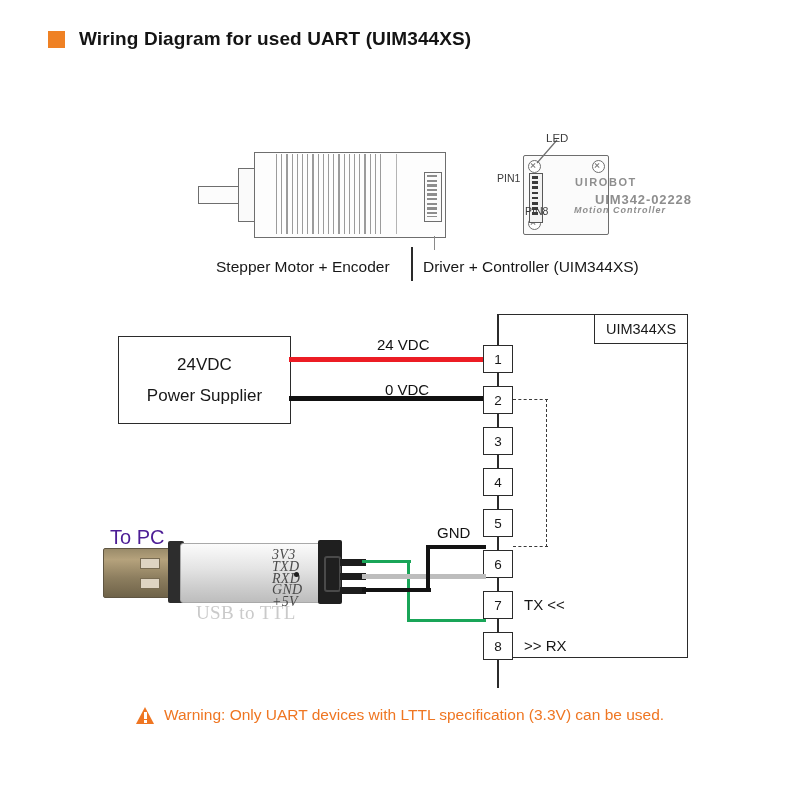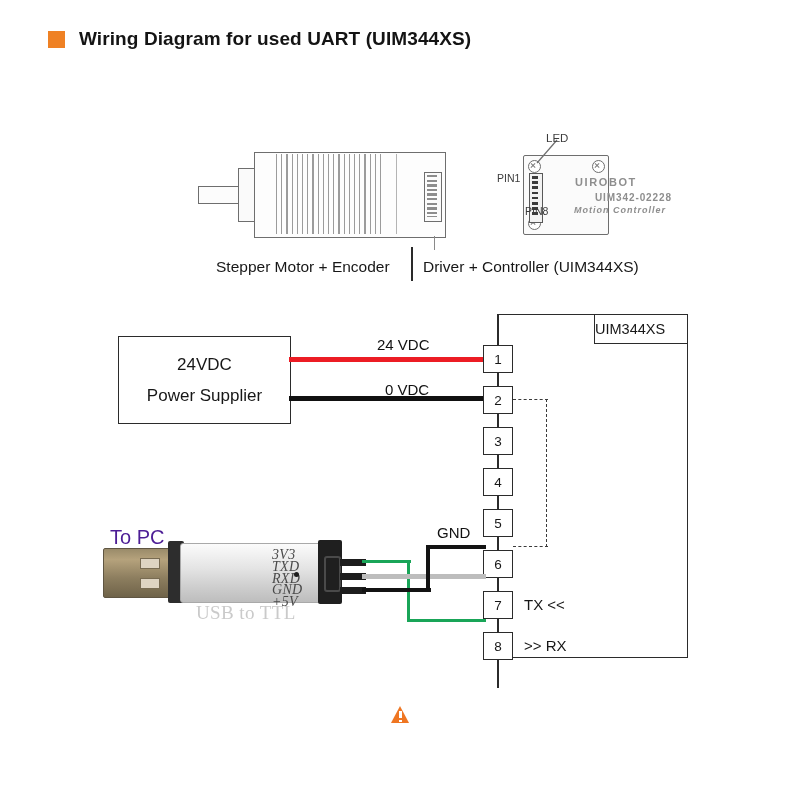--- a/index.html
+++ b/index.html
@@ -98,21 +98,21 @@
   }
   .silk {
     color: #8e8e8e;
     font-weight: bold;
     font-style: italic;
     white-space: nowrap;
     letter-spacing: 1px;
     margin-left: 28px;
   }
   #silk-brand { left: 547px; top: 176px; font-size: 11px; letter-spacing: 1.6px; font-style: normal; }
-  #silk-part  { left: 547px; top: 192px; font-size: 10px; letter-spacing: .9px; font-style: normal; padding-left: 20px; }
+  #silk-part  { left: 547px; top: 192px; font-size: 13px; letter-spacing: .9px; font-style: normal; padding-left: 20px; }
   #silk-role  { left: 546px; top: 205px; font-size: 9px; }
 
   #led-label {
     left: 546px; top: 132px; font-size: 11.5px; color: #3c3c3c; white-space: nowrap;
   }
   #pin1-label { left: 497px; top: 172px; font-size: 10.5px; color: #3c3c3c; }
   #pin8-label { left: 525px; top: 205px; font-size: 10.5px; color: #3c3c3c; }
 
   
   #caption-left {
@@ -134,21 +134,21 @@
   }
   #device-frame-left-top {
     left: 497px; top: 314px; width: 1.8px; height: 38px; background: #2b2b2b;
   }
   #device-frame-left-bottom {
     left: 497px; top: 632px; width: 1.8px; height: 26px; background: #2b2b2b;
   }
   #device-label-box {
     left: 594px; top: 314px; width: 94px; height: 30px;
     border: 1.5px solid #2b2b2b; box-sizing: border-box;
-    display: flex; align-items: center; justify-content: flex-start;
+    display: flex; align-items: center; justify-content: center;
     background: #fff;
   }
   #device-label-text { font-size: 14.5px; color: #171717; }
 
   
   .pin {
     width: 30px; height: 28px;
     border: 1.8px solid #2b2b2b;
     box-sizing: border-box;
     background: #fff;
@@ -391,13 +391,14 @@
 <div class="abs" id="wire-blk-h1"></div>
 <div class="abs" id="wire-blk-v"></div>
 <div class="abs" id="wire-blk-h2"></div>
 <div class="abs" id="label-gnd">GND</div>
 
 <div class="abs" id="warning-row">
   <div id="warning-icon">
     <div id="warning-tri"></div>
     <div id="warning-bang"></div>
   </div>
+  <div id="warning-text">Warning: Only UART devices with LTTL specification (3.3V) can be used.</div>
 </div>
 
 </body></html>

